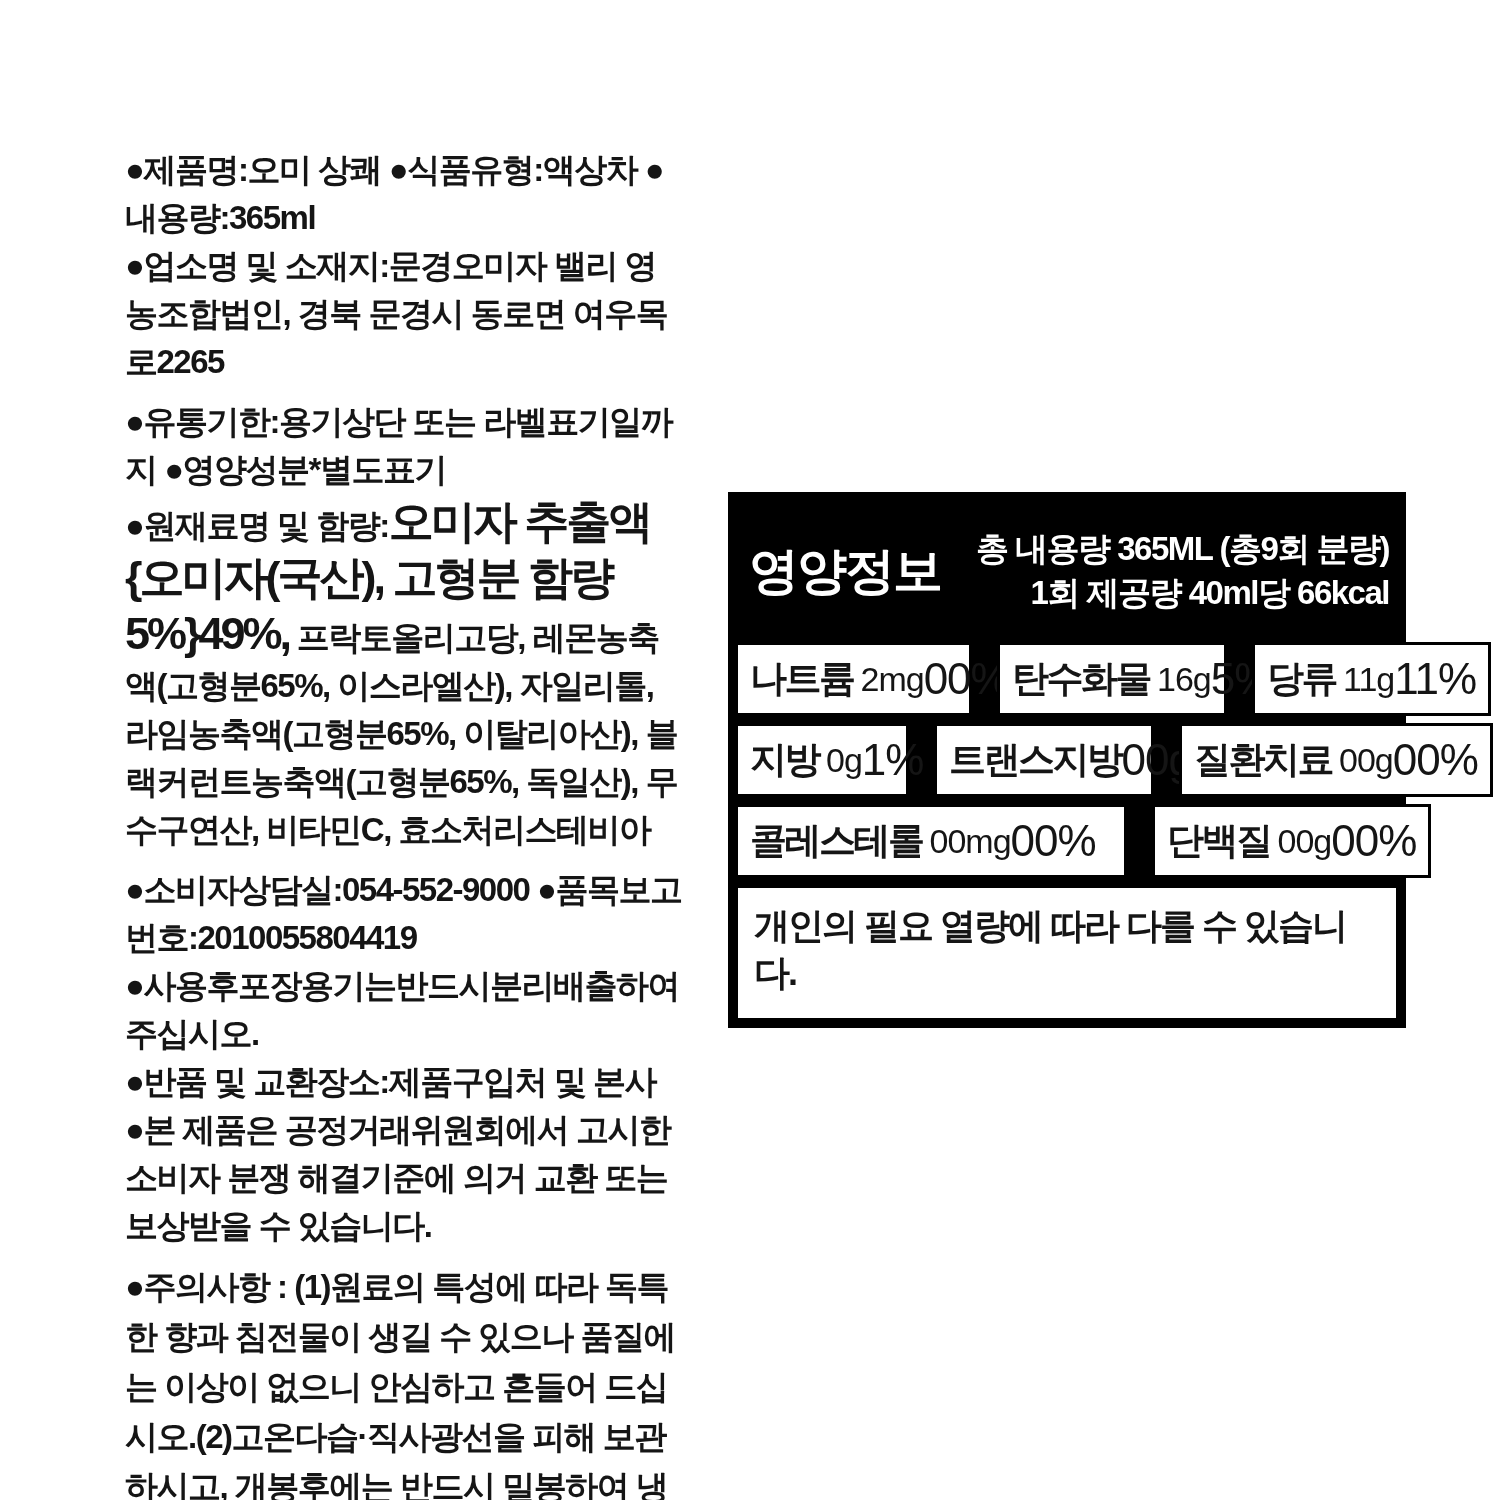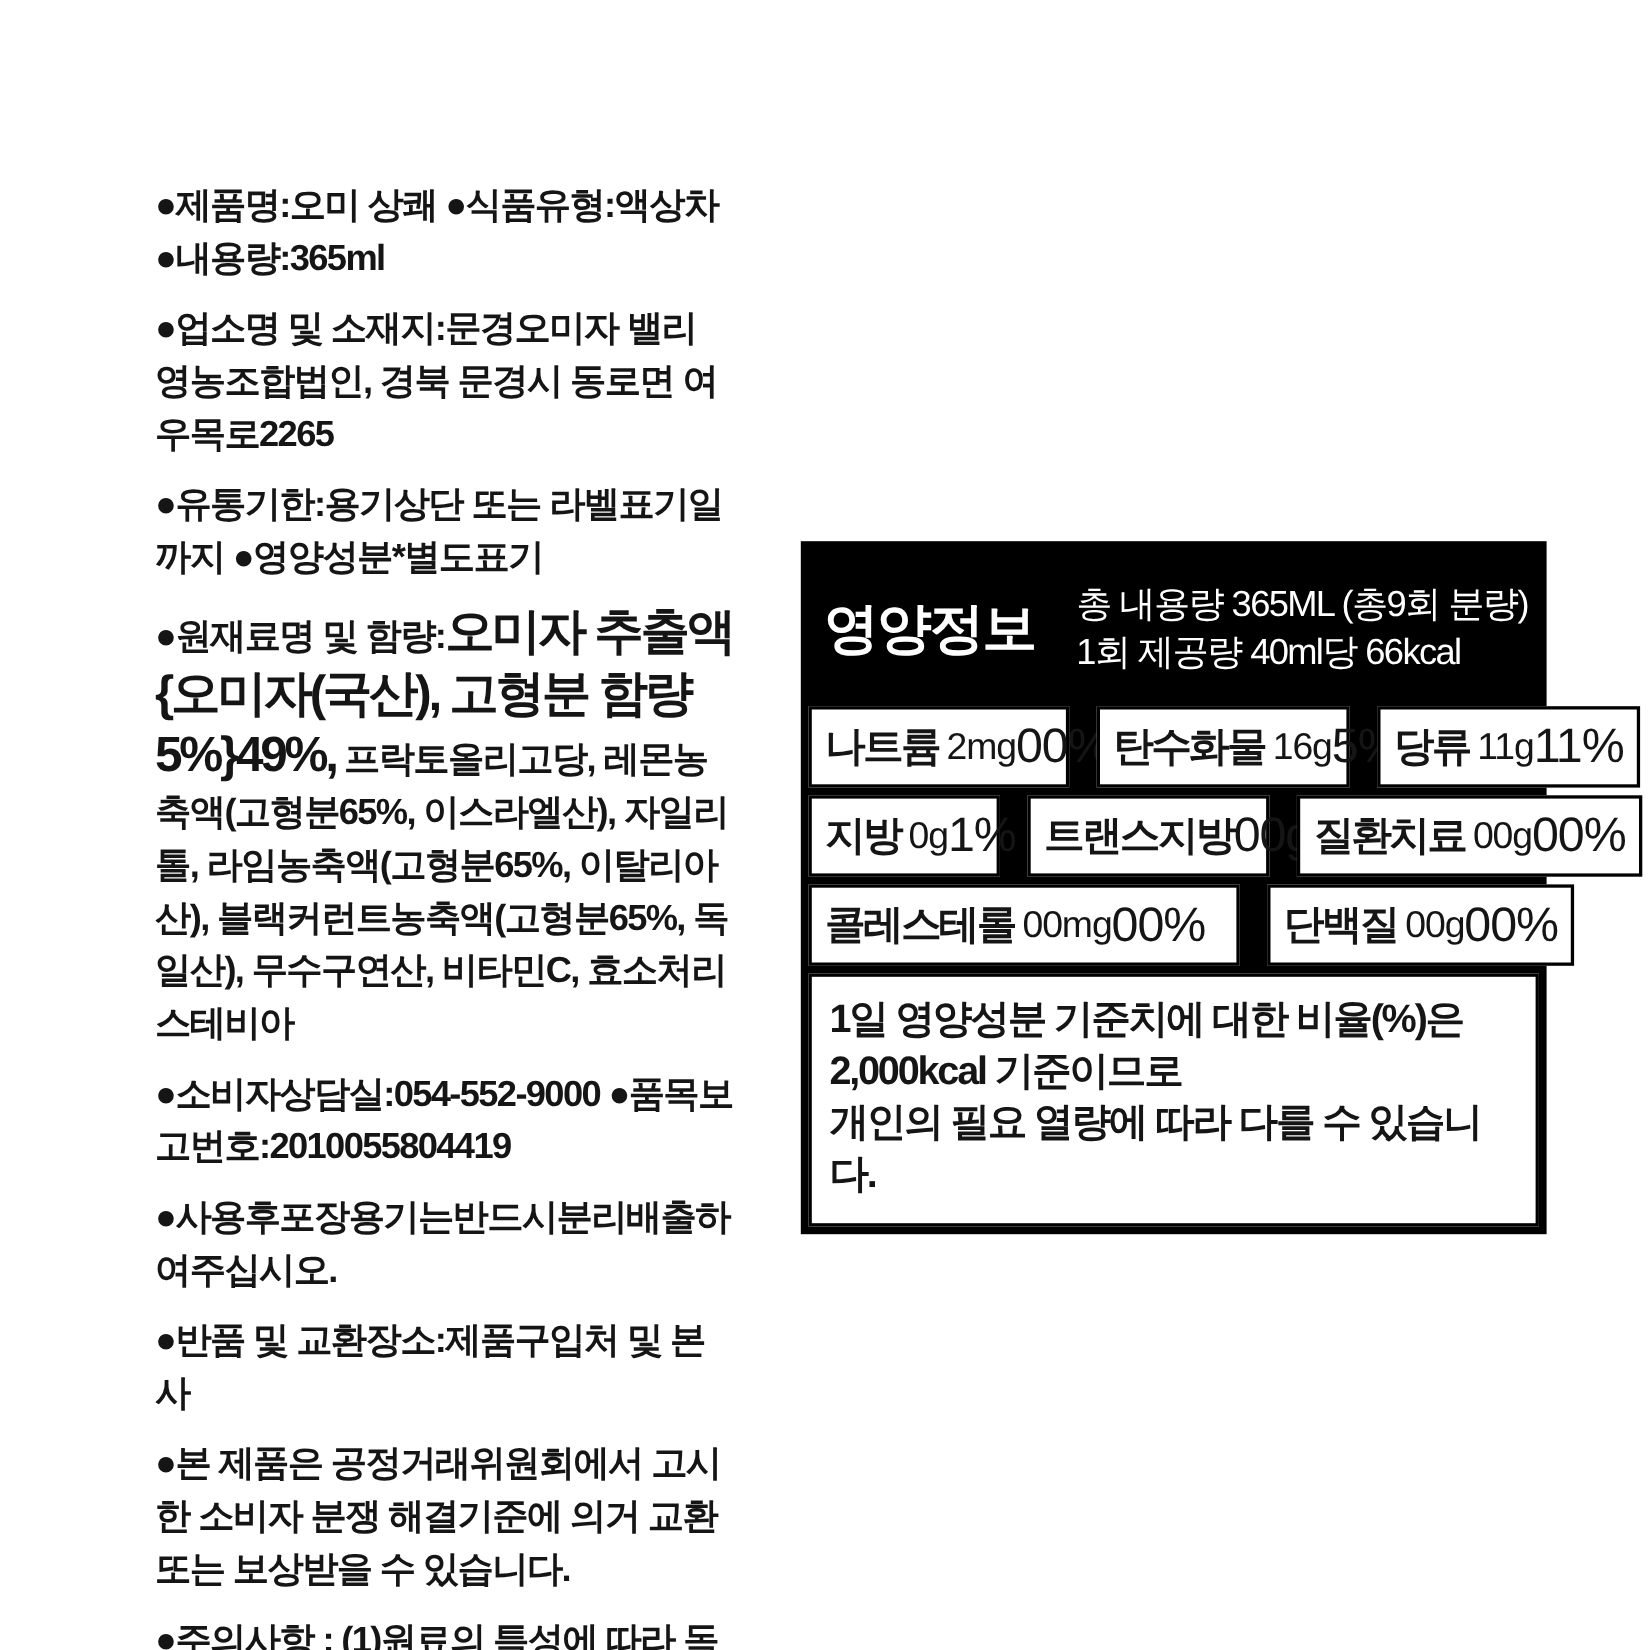--- a/index.html
+++ b/index.html
@@ -15,21 +15,21 @@
 
   
   .left-col {
     position: absolute;
     left: 125px; top: 146px;
     width: 562px;
     font-weight: 700;
     letter-spacing: -1.5px;
     color: #151515;
   }
-  .left-col p { margin: 16px; }
+  .left-col p { margin: 0; }
   .ln  { font-size: 33px; line-height: 48px; }
   .gap { margin-top: 12px !important; }
   .ingredients .big { font-size: 45px; line-height: 56px; letter-spacing: -3px; }
   .caution { font-size: 33px; line-height: 50px; }
 
   
   .panel {
     position: absolute;
     left: 713px; top: 492px;
     width: 678px;
@@ -40,21 +40,21 @@
     gap: 7px;
     margin-left: 15px;
   }
   .np-header {
     background: var(--panel-bg, #000);
     color: var(--panel-fg, #fff);
     display: flex; justify-content: space-between; align-items: center;
     padding: 28px 10px 20px 14px;
   }
   .np-title { font-size: 50px; font-weight: 800; letter-spacing: -2px; }
-  .np-serving { text-align: left; font-size: 33px; font-weight: 400; letter-spacing: -1.5px; line-height: 44px; }
+  .np-serving { text-align: right; font-size: 33px; font-weight: 700; letter-spacing: -1.5px; line-height: 44px; }
   .np-row { display: flex; gap: 25px; }
   .cell {
     background: #fff;
     box-sizing: border-box;
     height: 74px;
     display: flex; align-items: center;
     padding: 0 12px;
     border: 3px solid #000;
   }
   .nl { font-size: 37px; font-weight: 800; letter-spacing: -2.5px; white-space: nowrap; }
@@ -138,18 +138,17 @@
         <span class="nd">00%</span>
       </div>
       <div class="cell" style="flex:1">
         <span class="nl">단백질</span>
         <span class="nv">00g</span>
         <span class="nd">00%</span>
       </div>
     </div>
 
     <div class="np-foot">
-      <div>1일 영양성분 기준치에 대한 비율(%)은 2,000kcal 기준이므로</div>
       <div>개인의 필요 열량에 따라 다를 수 있습니다.</div>
     </div>
 
   </div>
 </div>
 
 </body></html>

